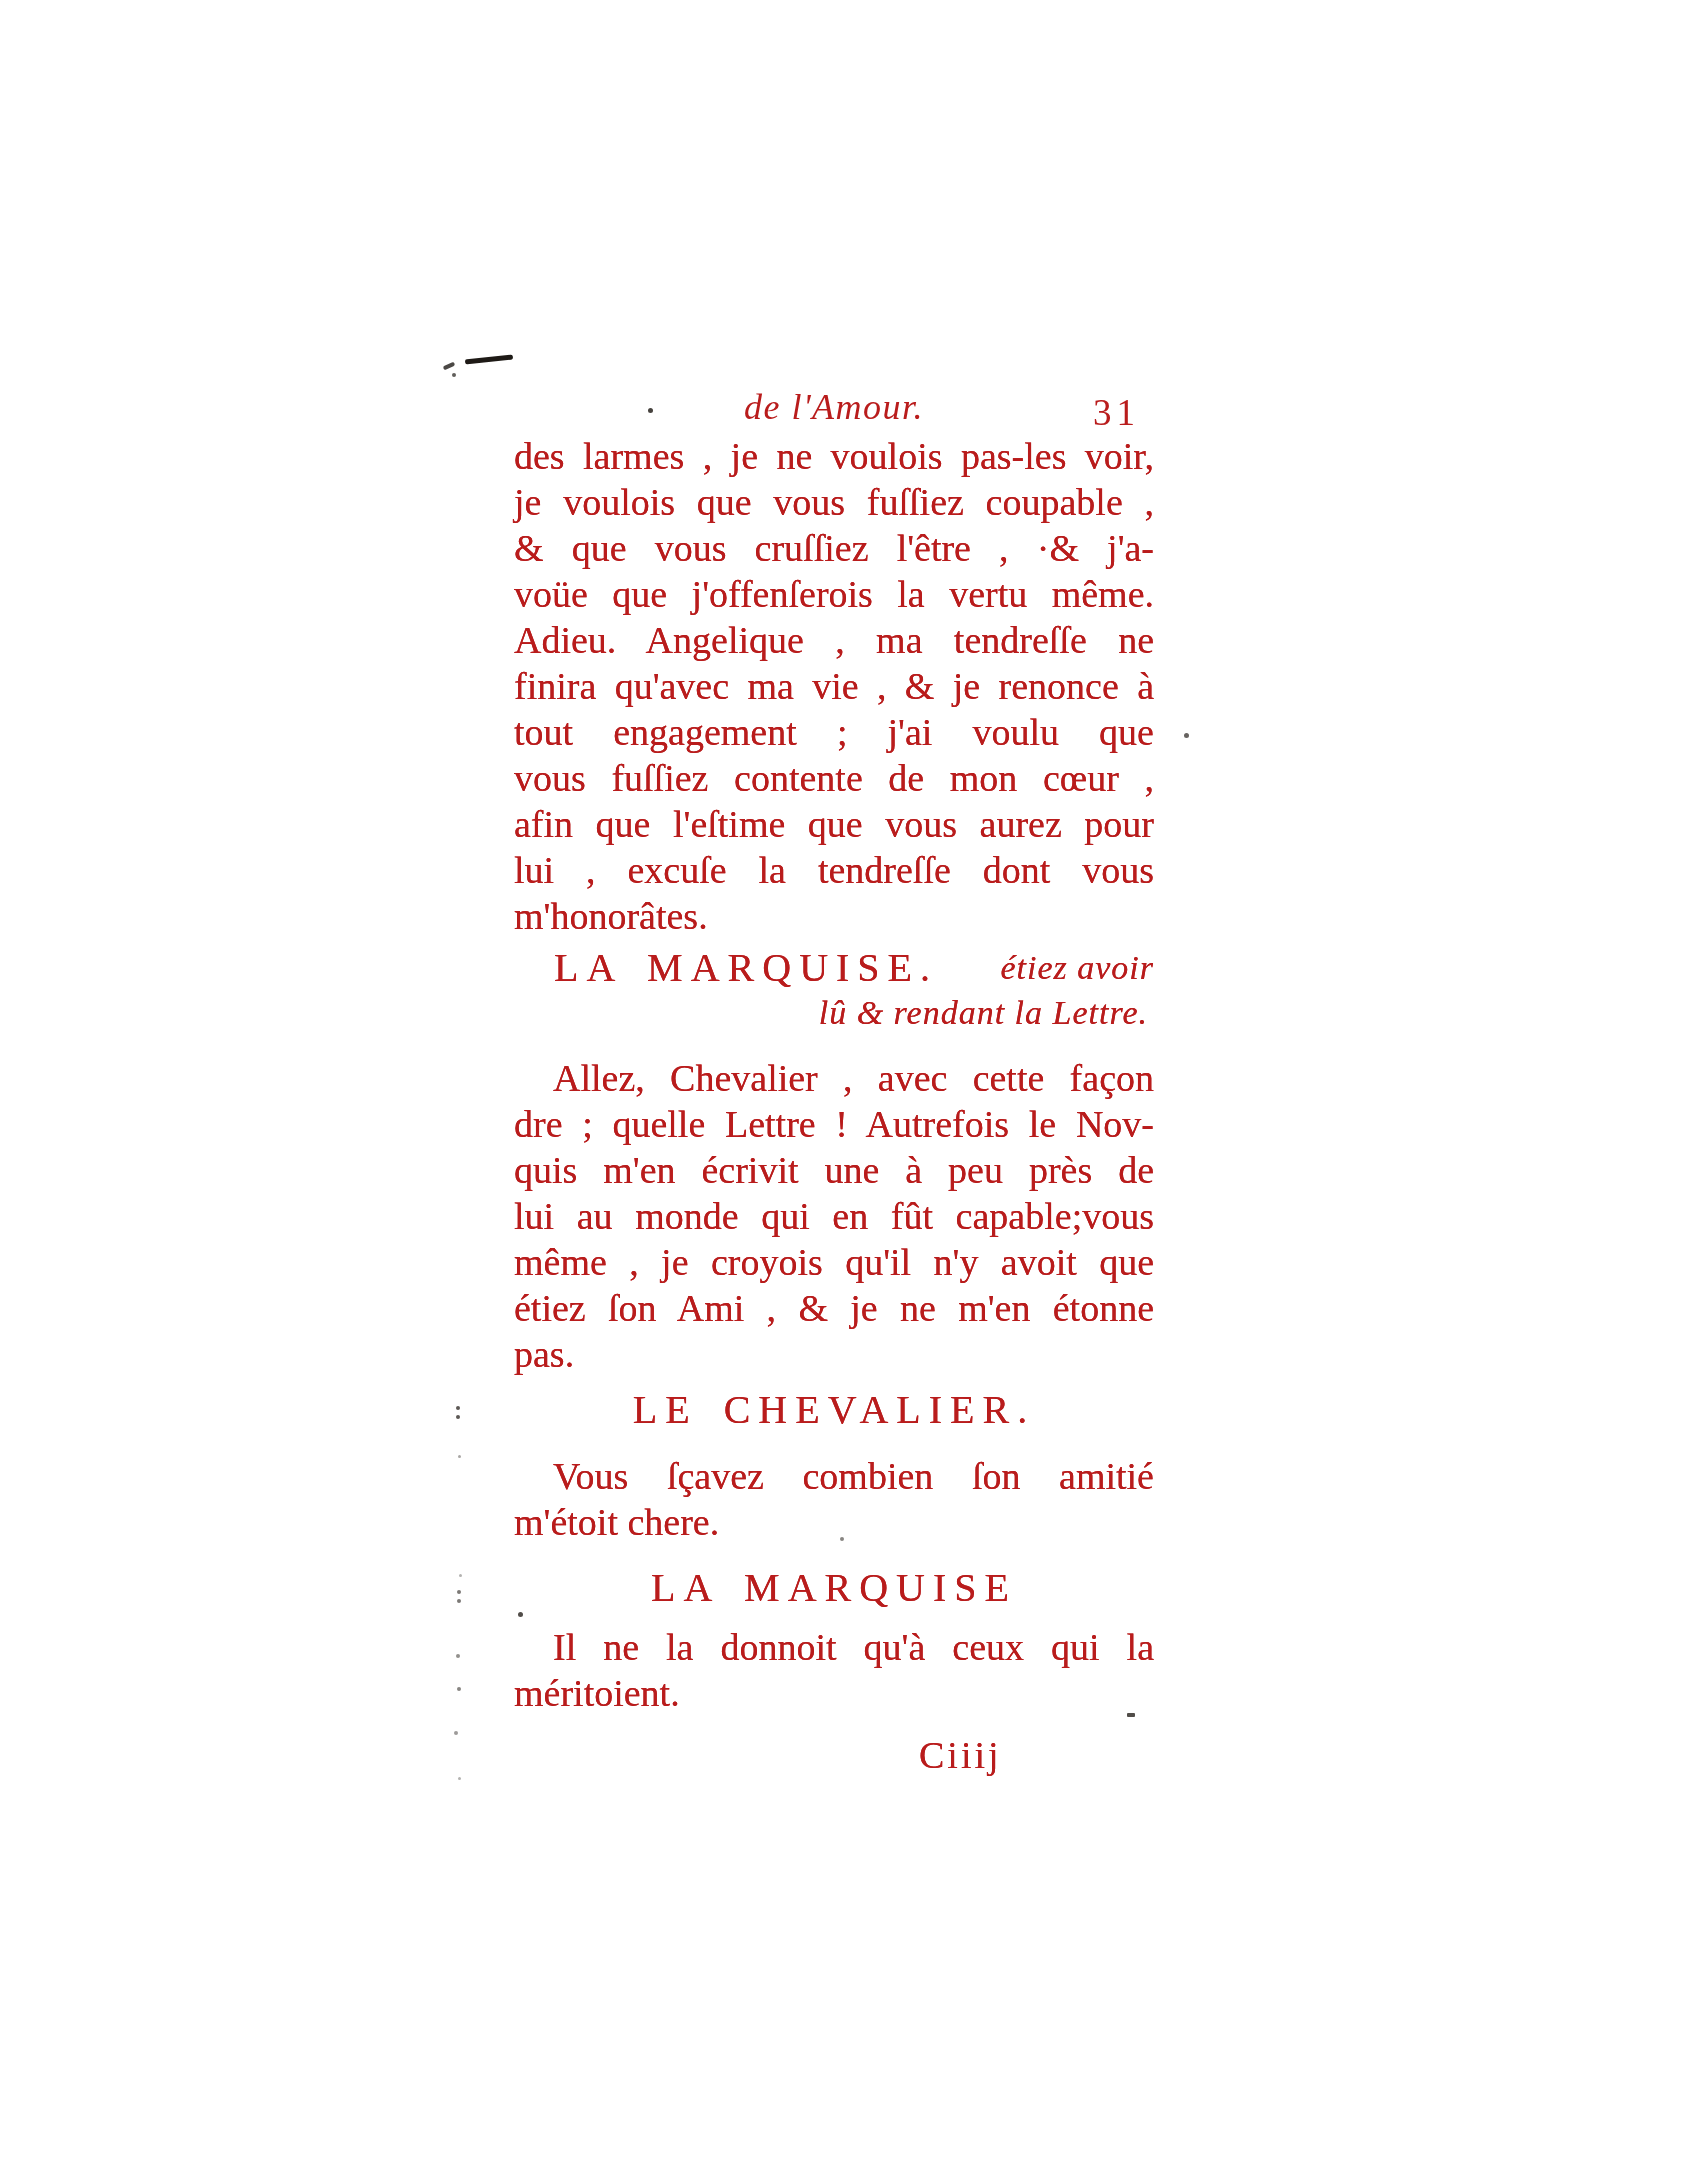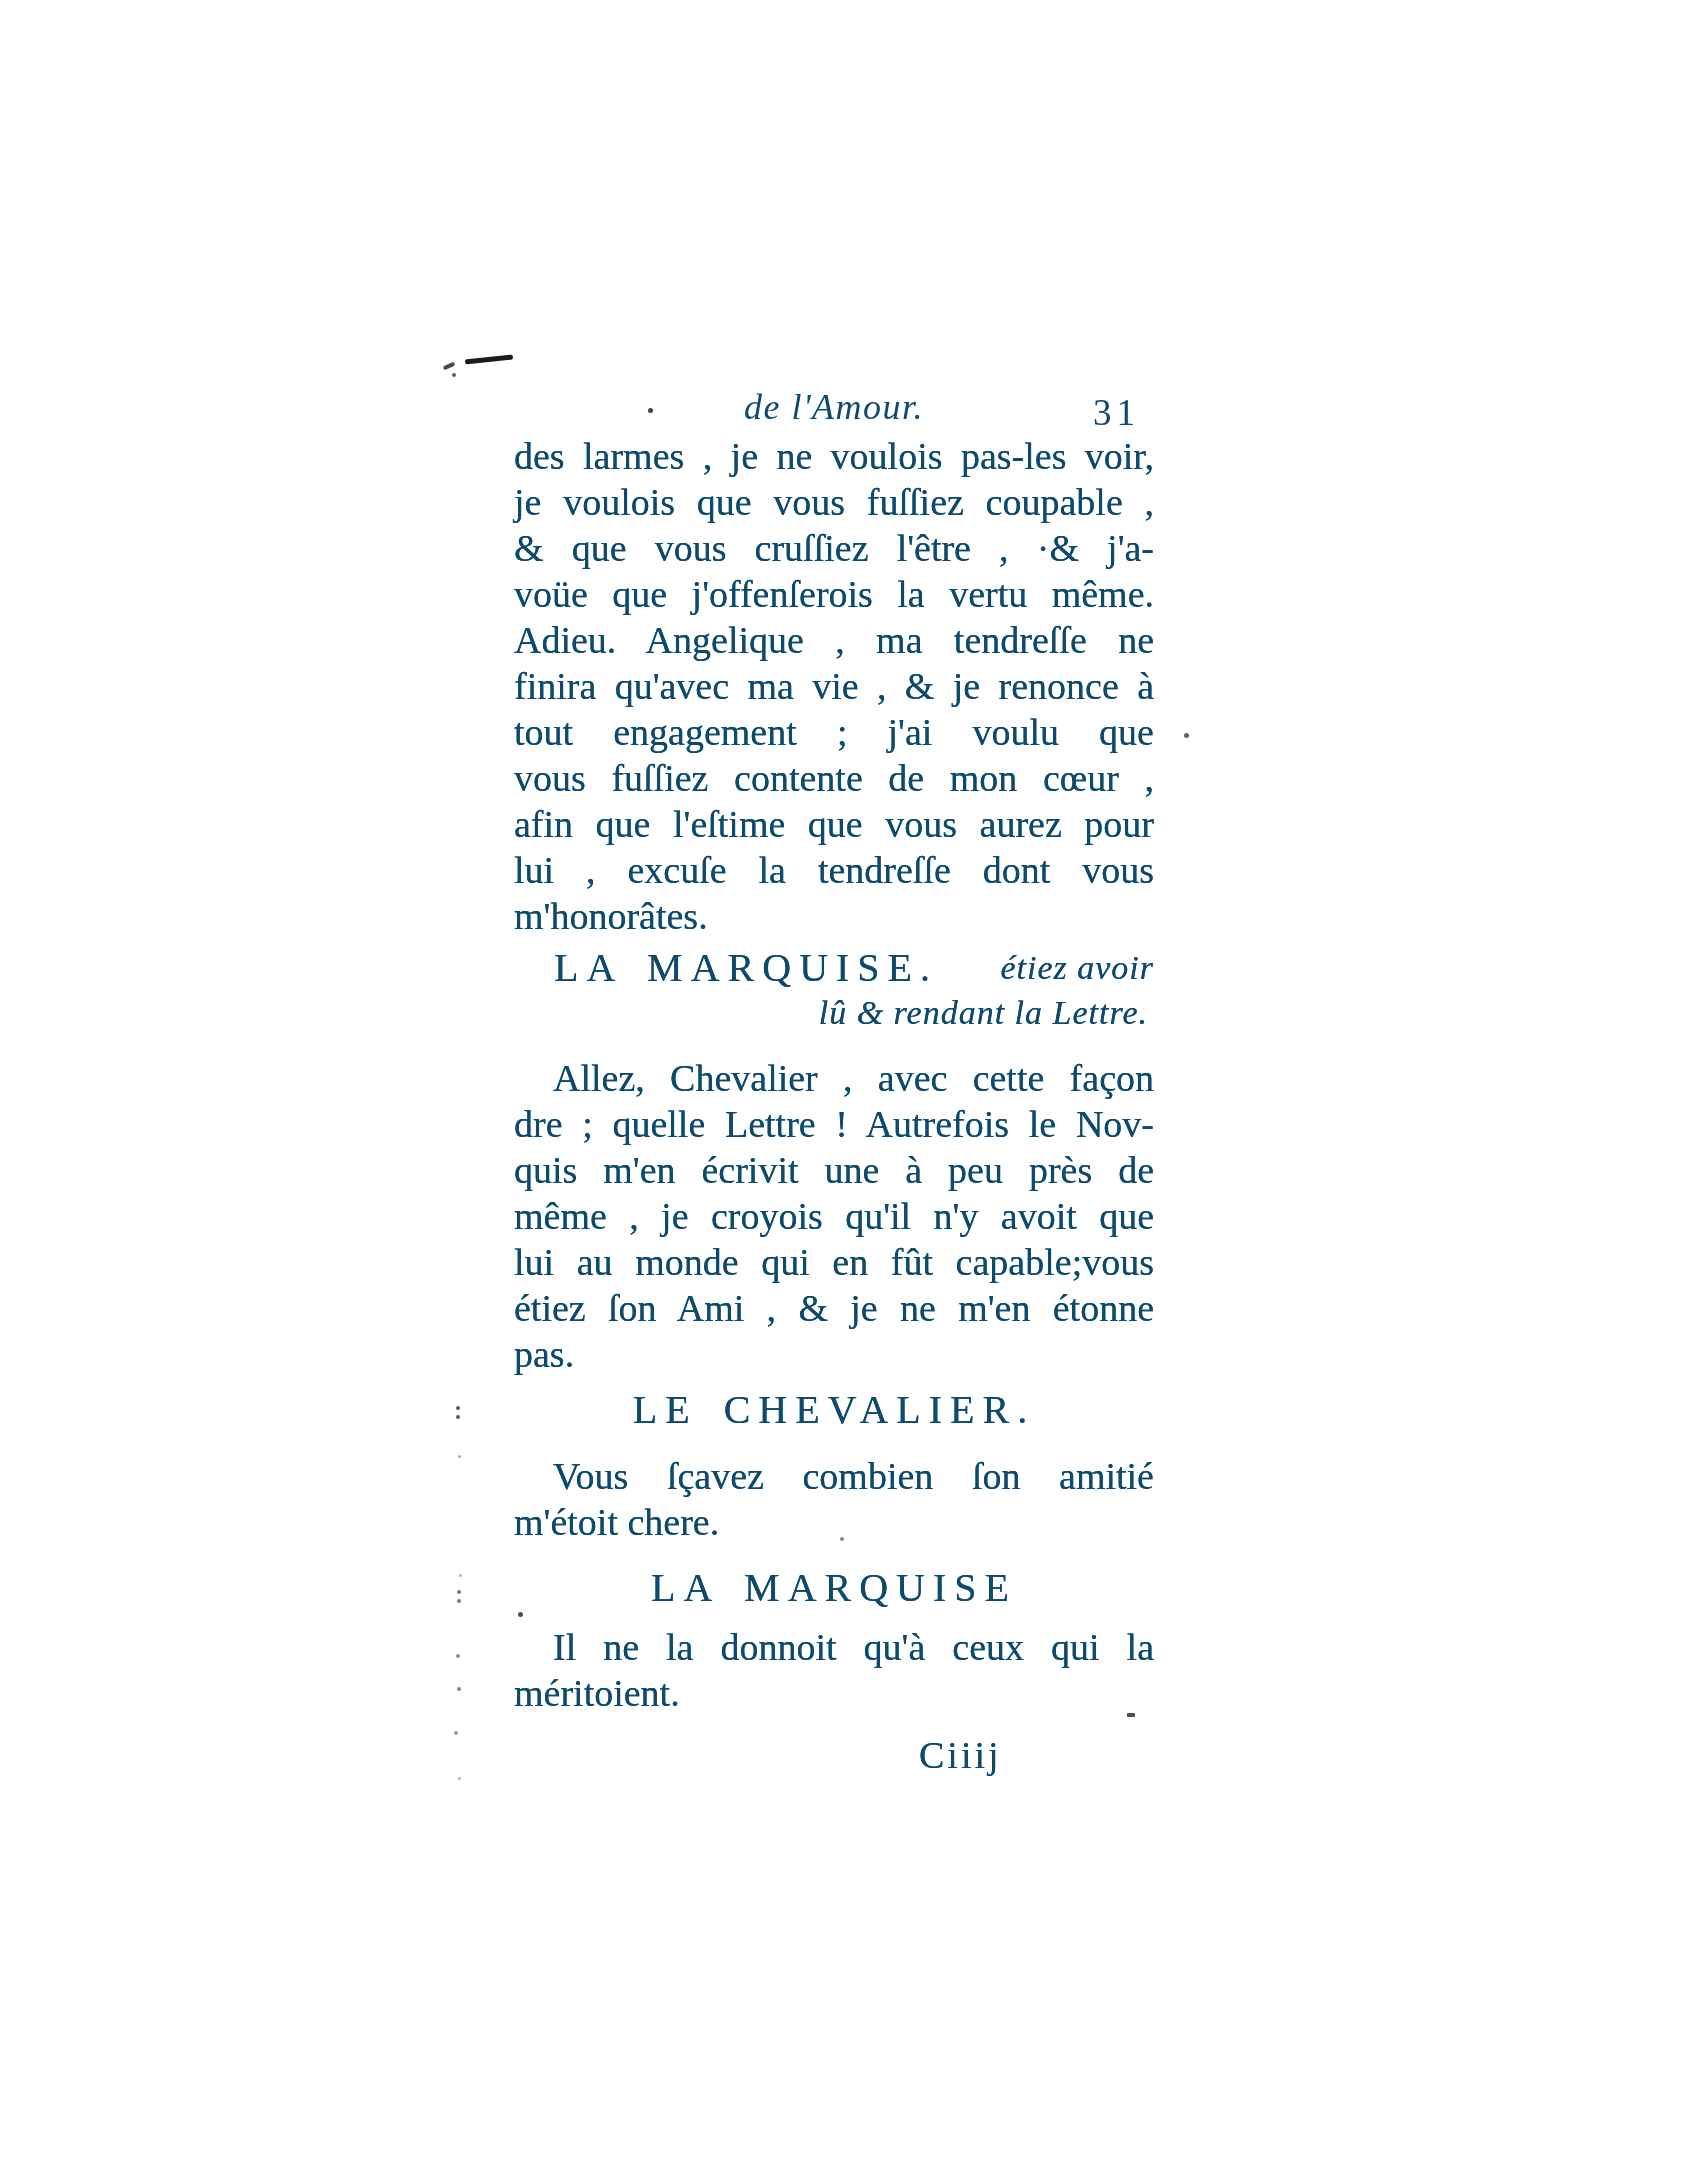--- a/index.html
+++ b/index.html
@@ -1,21 +1,21 @@
 <!DOCTYPE html>
 <html><head>
 <meta charset="utf-8">
 <style>
   html,body{margin:0;padding:0;background:#ffffff;}
   .page{
     position:relative;
     width:1683px;height:2178px;
     background:#ffffff;
     font-family:"Liberation Serif", serif;
-    color:#0c4a6e;
+    color:#b91c1c;
     overflow:hidden;
   }
   .textblock{
     position:absolute;
     left:514px;top:386px;width:640px;
   }
   
   .runhead{position:relative;height:47px;}
   .runhead-title{
     display:block;text-align:center;
@@ -128,22 +128,22 @@
     <div class="heading-row">
       <span class="speaker">LA MARQUISE.</span>
       <span class="dir-inline">étiez avoir</span>
     </div>
     <div class="dir-line2">lû &amp; rendant la Lettre.</div>
 
     <div class="para mt16">
       <div class="line indent">Allez, Chevalier , avec cette façon</div>
       <div class="line">dre ; quelle Lettre ! Autrefois le Nov-</div>
       <div class="line">quis m'en écrivit une à peu près de</div>
+      <div class="line">lui au monde qui en fût capable;vous</div>
       <div class="line">même , je croyois qu'il n'y avoit que</div>
-      <div class="line">lui au monde qui en fût capable;vous</div>
       <div class="line">étiez ſon Ami , &amp; je ne m'en étonne</div>
       <div class="line left">pas.</div>
     </div>
 
     <div class="heading-center mt10">LE CHEVALIER.</div>
 
     <div class="para mt16">
       <div class="line indent">Vous ſçavez combien ſon amitié</div>
       <div class="line left">m'étoit chere.</div>
     </div>

